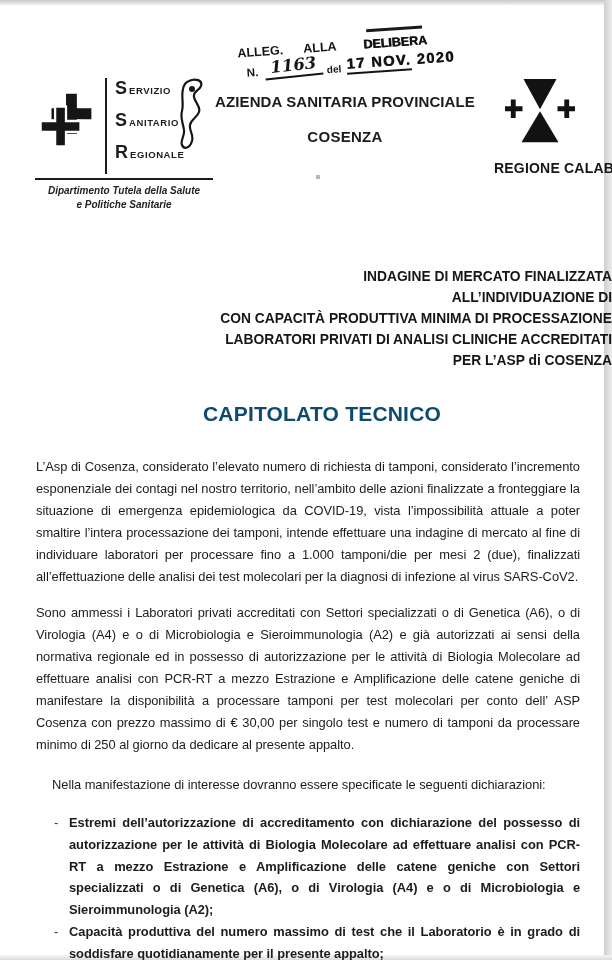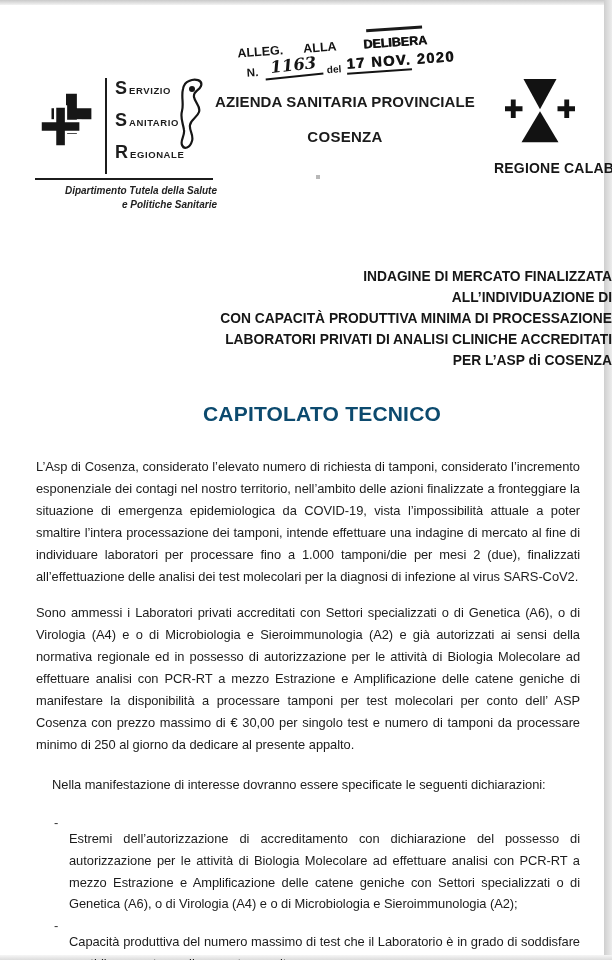--- a/index.html
+++ b/index.html
@@ -32,21 +32,21 @@
   
   .ssr{position:absolute;left:35px;top:76px;width:178px;height:130px;}
   .ssr-cross{position:absolute;left:2px;top:16px;width:58px;height:58px;}
   .ssr-divider{position:absolute;left:70px;top:2px;width:2px;height:96px;background:#1c1c1c;}
   .ssr-text{position:absolute;left:80px;top:2px;}
   .ssr-line{display:flex;align-items:baseline;height:32px;}
   .ssr-initial{font-weight:bold;font-size:18px;}
   .ssr-rest{font-weight:bold;font-size:9.5px;letter-spacing:0.6px;margin-left:2px;}
   .calabria-map{position:absolute;left:142px;top:2px;width:34px;height:82px;}
   .ssr-hline{position:absolute;left:0;top:102px;width:178px;height:2px;background:#1c1c1c;}
-  .dept{position:absolute;left:-4px;top:108px;width:186px;text-align:right;font-style:italic;font-weight:bold;font-size:10px;line-height:14px;color:#222;}
+  .dept{position:absolute;left:-4px;top:108px;width:186px;text-align:center;font-style:italic;font-weight:bold;font-size:10px;line-height:14px;color:#222;}
 
   
   .org{position:absolute;left:205px;top:93px;width:280px;text-align:center;color:#1b1b1b;}
   .org-line1{font-weight:bold;font-size:15px;letter-spacing:0.1px;}
   .org-line2{font-weight:bold;font-size:15px;margin-top:18px;letter-spacing:0.3px;}
 
   
   .region{position:absolute;left:494px;top:78px;width:92px;text-align:center;}
   .region-emblem{width:70px;height:80px;margin:0 auto;display:block;}
   .region-label{margin-top:2px;font-weight:bold;font-size:14px;letter-spacing:0.2px;color:#161616;white-space:nowrap;}
@@ -57,21 +57,21 @@
   .doc-title{position:absolute;left:0;top:266px;width:612px;text-align:right;font-weight:bold;font-size:13.8px;line-height:21px;color:#161616;}
   .section-heading{position:absolute;left:0;top:402px;width:612px;text-align:center;font-weight:bold;font-size:21px;letter-spacing:0.2px;color:#0c4a6e;padding-left:16px;}
 
   
   .doc-body{position:absolute;left:36px;top:456px;width:544px;font-size:12.9px;line-height:21.9px;text-align:justify;color:#1c1c1c;letter-spacing:-0.05px;}
   .para{margin:0 0 15px 0;}
   .para2{margin:0 0 18px 0;}
   .list-intro{margin:16px;text-align:left;}
   .bullet-row{display:flex;}
   .bullet-marker{width:15px;margin-left:18px;flex:none;font-weight:normal;color:#333;}
-  .bullet-text{flex:1;font-weight:normal;text-align:justify;margin-top:16px;}
+  .bullet-text{flex:1;font-weight:bold;text-align:justify;}
 </style>
 </head>
 <body>
 
 <div class="edge-top"></div>
 <div class="edge-right"></div>
 <div class="edge-bottom"></div>
 
 <div class="stamp">
   <div class="stamp-overline"></div>

